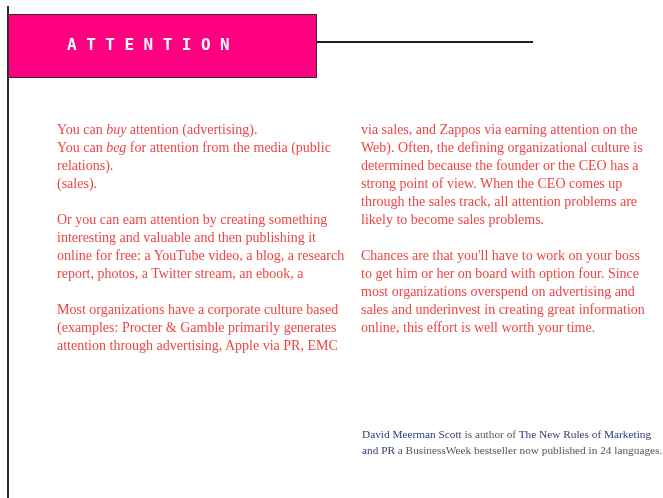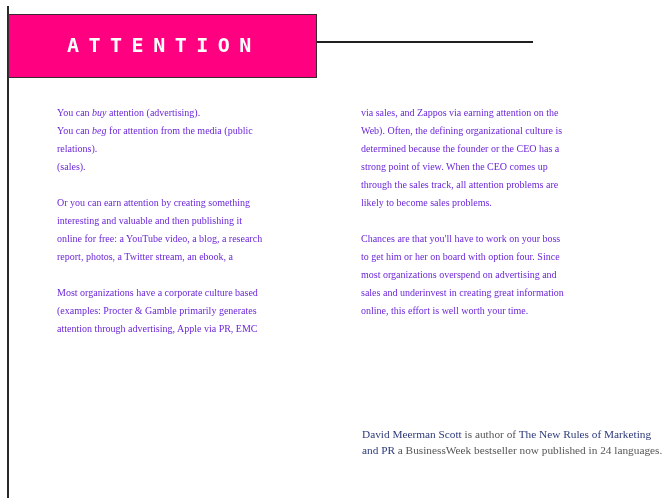--- a/index.html
+++ b/index.html
@@ -32,41 +32,41 @@
       background: #ff0080;
       border: 1px solid #3a2a30;
       box-sizing: border-box;
     }
     .title-text {
       position: absolute;
       left: 58px;
       top: 15px;
       font-family: "DejaVu Sans Mono", "Liberation Mono", monospace;
       font-weight: bold;
-      font-size: 20px;
+      font-size: 16px;
       letter-spacing: 9.5px;
       color: #ffffff;
       line-height: 30px;
       white-space: nowrap;
     }
     .hline {
       position: absolute;
       left: 317px;
       top: 41px;
       width: 216px;
       height: 2px;
       background: #1f1f1f;
     }
     .col {
       position: absolute;
-      top: 104px;
+      top: 121px;
       width: 285px;
-      font-size: 10px;
+      font-size: 14px;
       line-height: 18px;
-      color: #6d28d9;
+      color: #ef4444;
     }
     .col-left { left: 57px; }
     .col-right { left: 361px; width: 292px; }
     .col p {
       margin: 0 0 18px 0;
     }
     .col p .line {
       display: block;
       white-space: nowrap;
     }

